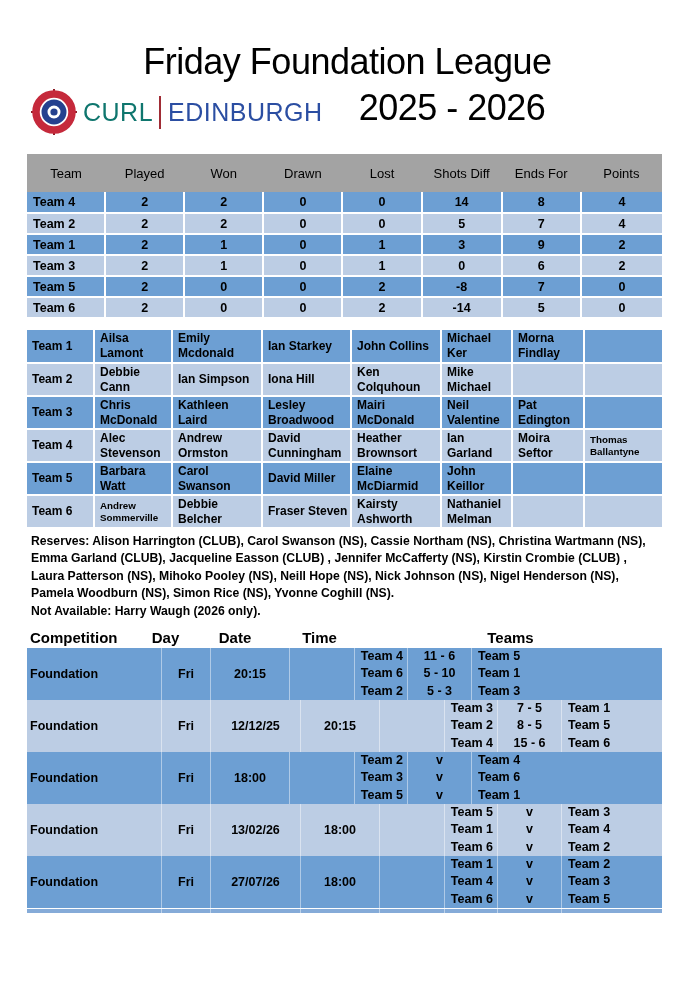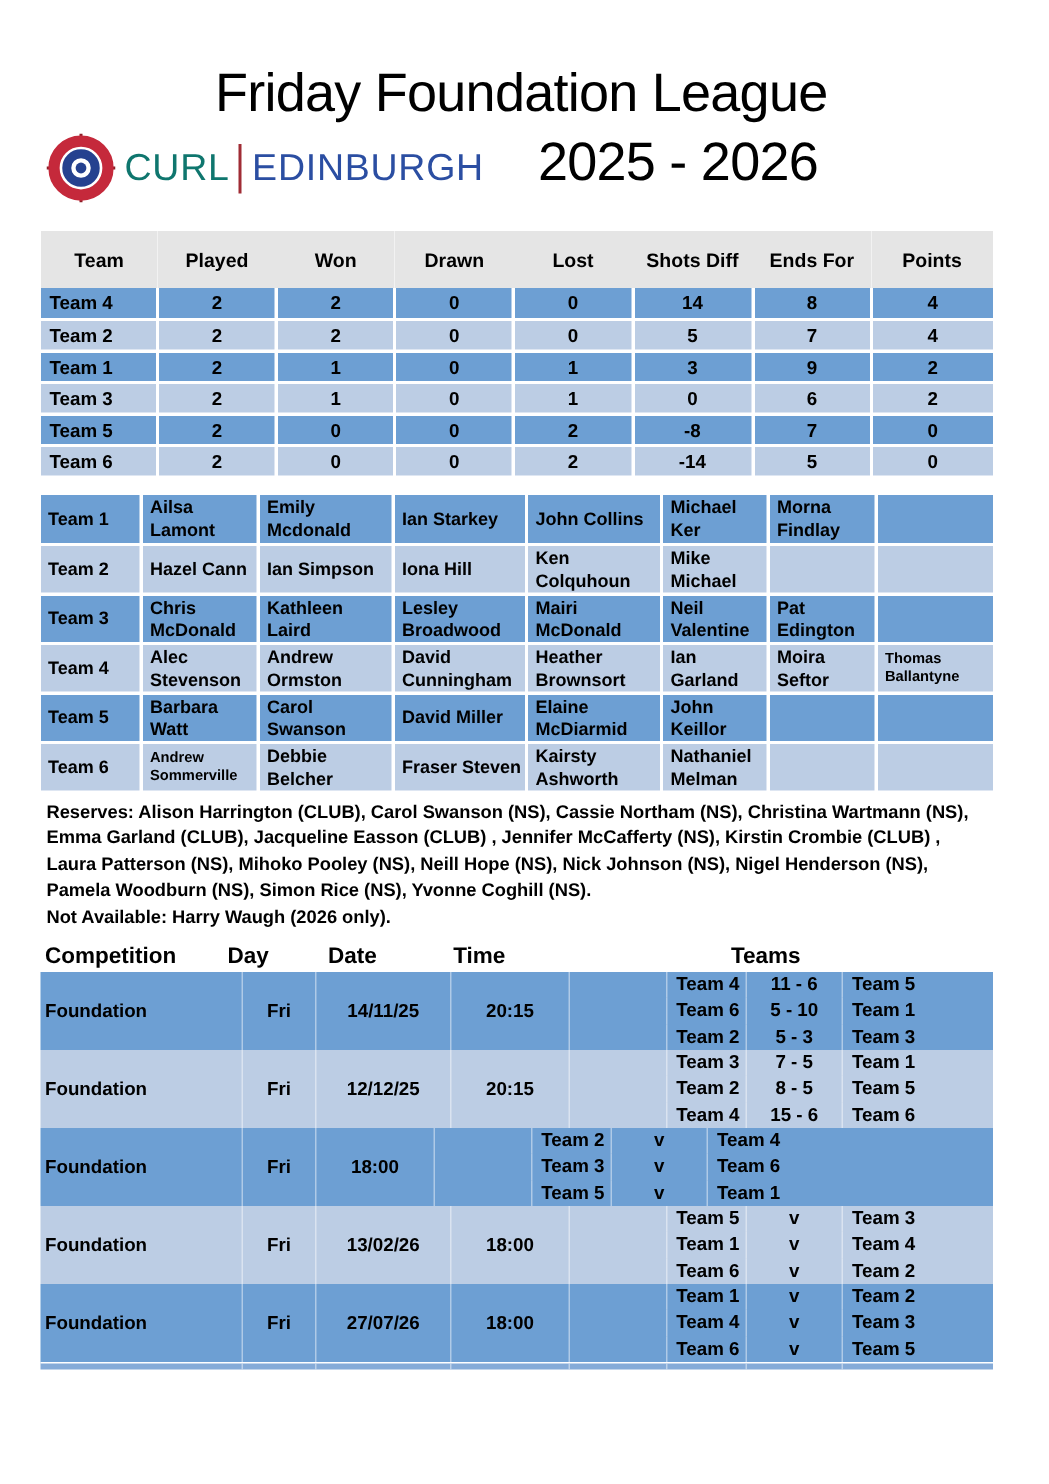--- a/index.html
+++ b/index.html
@@ -28,22 +28,22 @@
 
   
   table { border-collapse: collapse; table-layout: fixed; width: 635px; }
   tr.dark  { background: #6d9fd3; }
   tr.light { background: #bccde4; }
   td, th { overflow: hidden; }
 
   
   .standings { margin-top: 12px; }
   .standings th {
-    font-size: 13px; font-weight: 700; vertical-align: middle;
-    height: 38px; line-height: 15px; background: #e5e5e5;
+    font-size: 13px; font-weight: 400; vertical-align: middle;
+    height: 38px; line-height: 15px; background: #a3a3a3;
   }
   .standings td {
     font-size: 12.5px; font-weight: 700; text-align: center; vertical-align: middle;
     height: 21px; border-right: 2px solid #fff; border-bottom: 2px solid #fff;
   }
   .standings td:last-child { border-right: none; }
   .standings .tleft { text-align: left; padding-left: 6px; }
   .standings .c0 { width: 78px; }
   .standings .c1, .standings .c2, .standings .c3, .standings .c4 { width: 79px; }
   .standings .c5 { width: 80px; } .standings .c6 { width: 79px; } .standings .c7 { width: 81px; }
@@ -204,21 +204,21 @@
           <td class="r1">Ailsa Lamont</td>
           <td class="r2">Emily Mcdonald</td>
           <td class="r3">Ian Starkey</td>
           <td class="r4">John Collins</td>
           <td class="r5">Michael Ker</td>
           <td class="r6">Morna Findlay</td>
           <td class="r7"></td>
         </tr>
         <tr class="light">
           <td class="r0">Team 2</td>
-          <td class="r1">Hazel Cann</td>
+          <td class="r1">Debbie Cann</td>
           <td class="r2">Ian Simpson</td>
           <td class="r3">Iona Hill</td>
           <td class="r4">Ken Colquhoun</td>
           <td class="r5">Mike Michael</td>
           <td class="r6"></td>
           <td class="r7"></td>
         </tr>
         <tr class="dark">
           <td class="r0">Team 3</td>
           <td class="r1">Chris McDonald</td>
@@ -272,21 +272,20 @@
       <div class="h-comp">Competition</div>
       <div class="h-day">Day</div>
       <div class="h-date">Date</div>
       <div class="h-time">Time</div>
       <div class="h-teams">Teams</div>
     </div>
     <div>
         <div class="fx-row dark">
           <div class="fc comp">Foundation</div>
           <div class="fc day">Fri</div>
-          <div class="fc date">14/11/25</div>
           <div class="fc time">20:15</div>
           <div class="fc gap"></div>
           <div class="fc matches">
             <div class="mline">
               <span class="home">Team 4</span>
               <span class="score">11 - 6</span>
               <span class="away">Team 5</span>
             </div>
             <div class="mline">
               <span class="home">Team 6</span>

